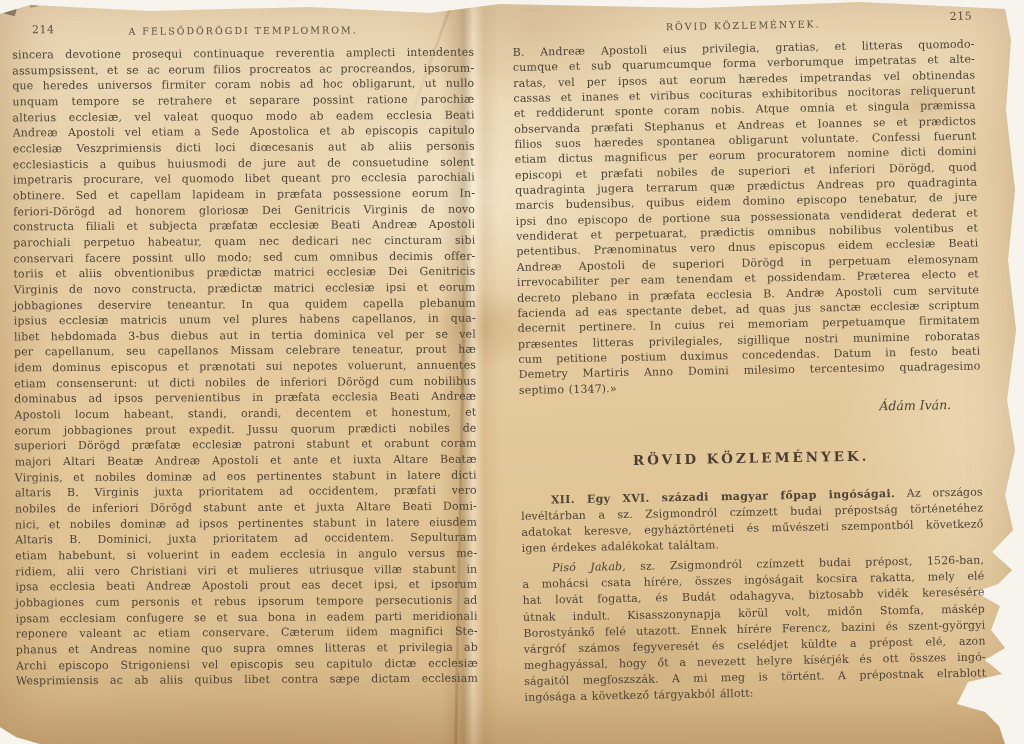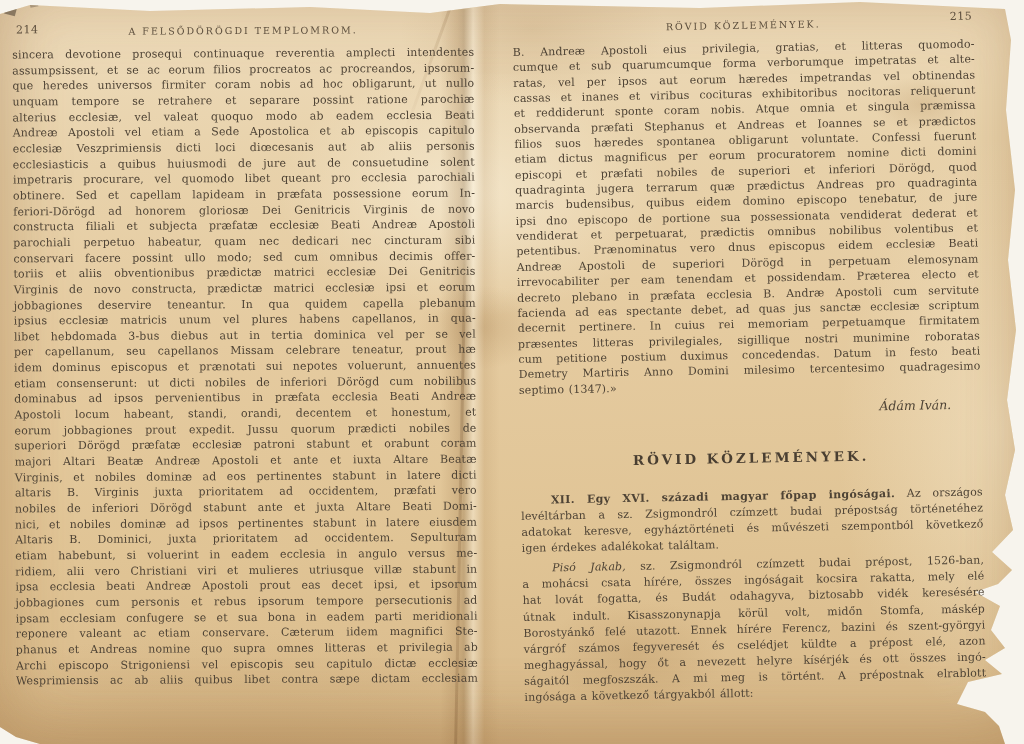--- a/index.html
+++ b/index.html
@@ -43,21 +43,21 @@
   .speck{position:absolute;background:#3a3026;}
   .speck.s1{left:5px;top:7px;width:11px;height:8px;opacity:.5;transform:rotate(15deg);}
   .speck.s2{left:30px;top:2px;width:8px;height:5px;opacity:.32;transform:rotate(-10deg);}
   
   .page{position:absolute;color:#4e4335;}
   .page.left{left:14px;top:16px;width:462px;transform:rotate(-.35deg);}
   .page.right{left:512px;top:14px;width:462px;transform:rotate(-1.05deg);transform-origin:12% 0;}
   .pagehead{position:relative;height:30px;font-size:9.5px;letter-spacing:2px;color:#5b4d3c;}
   .pagehead .ptitle{display:block;text-align:center;padding-top:9px;}
   .pagehead .pnum{position:absolute;top:6px;font-size:11px;letter-spacing:.5px;}
-  .page.left  .pagehead .pnum{left:4px;}
+  .page.left  .pagehead .pnum{left:20px;}
   .page.right .pagehead .pnum{right:2px;top:3px;}
   .body{font-size:11px;}
   .tline{text-align:justify;text-align-last:justify;text-justify:inter-word;word-spacing:1px;letter-spacing:.15px;}
   .page.left  .tline{line-height:15.65px;}
   .latin .tline{line-height:15.35px;}
   .hun .tline{line-height:16.1px;}
   .body.endleft .tline:last-child{text-align-last:left;}
   .body.indent .tline:first-child{text-indent:30px;}
   .tline b{font-weight:700;letter-spacing:.3px;}
   .tline i{font-style:italic;}

